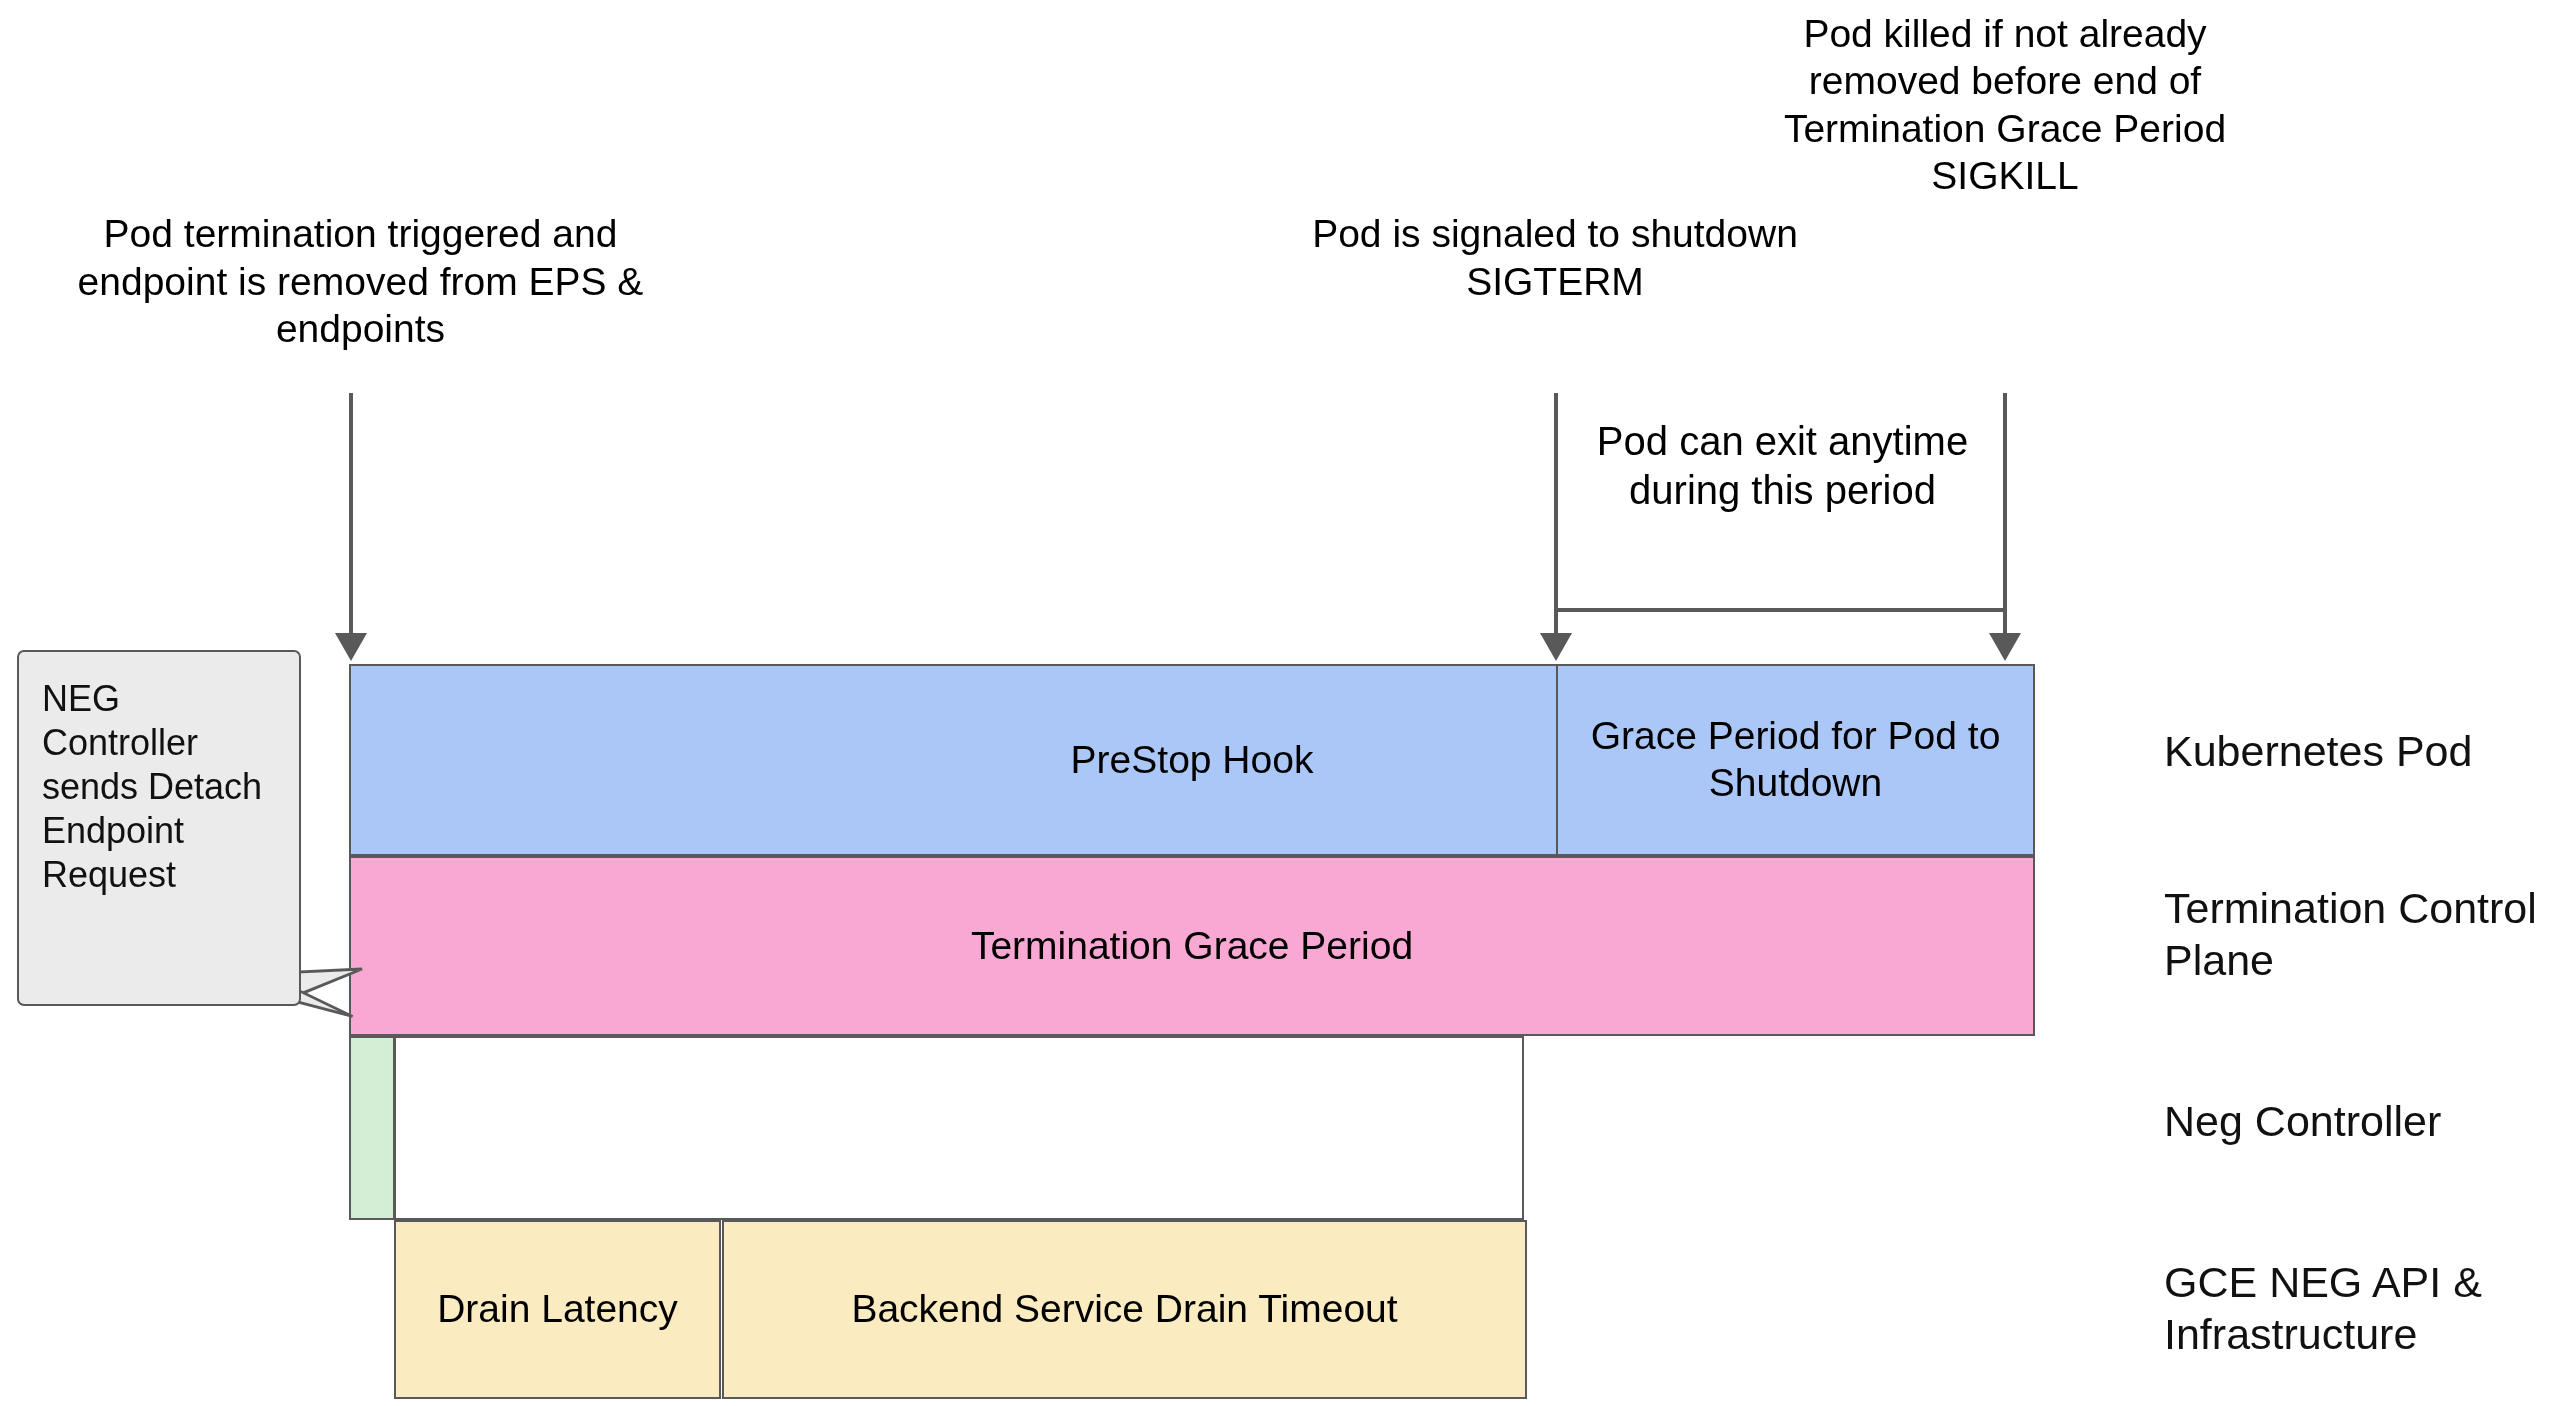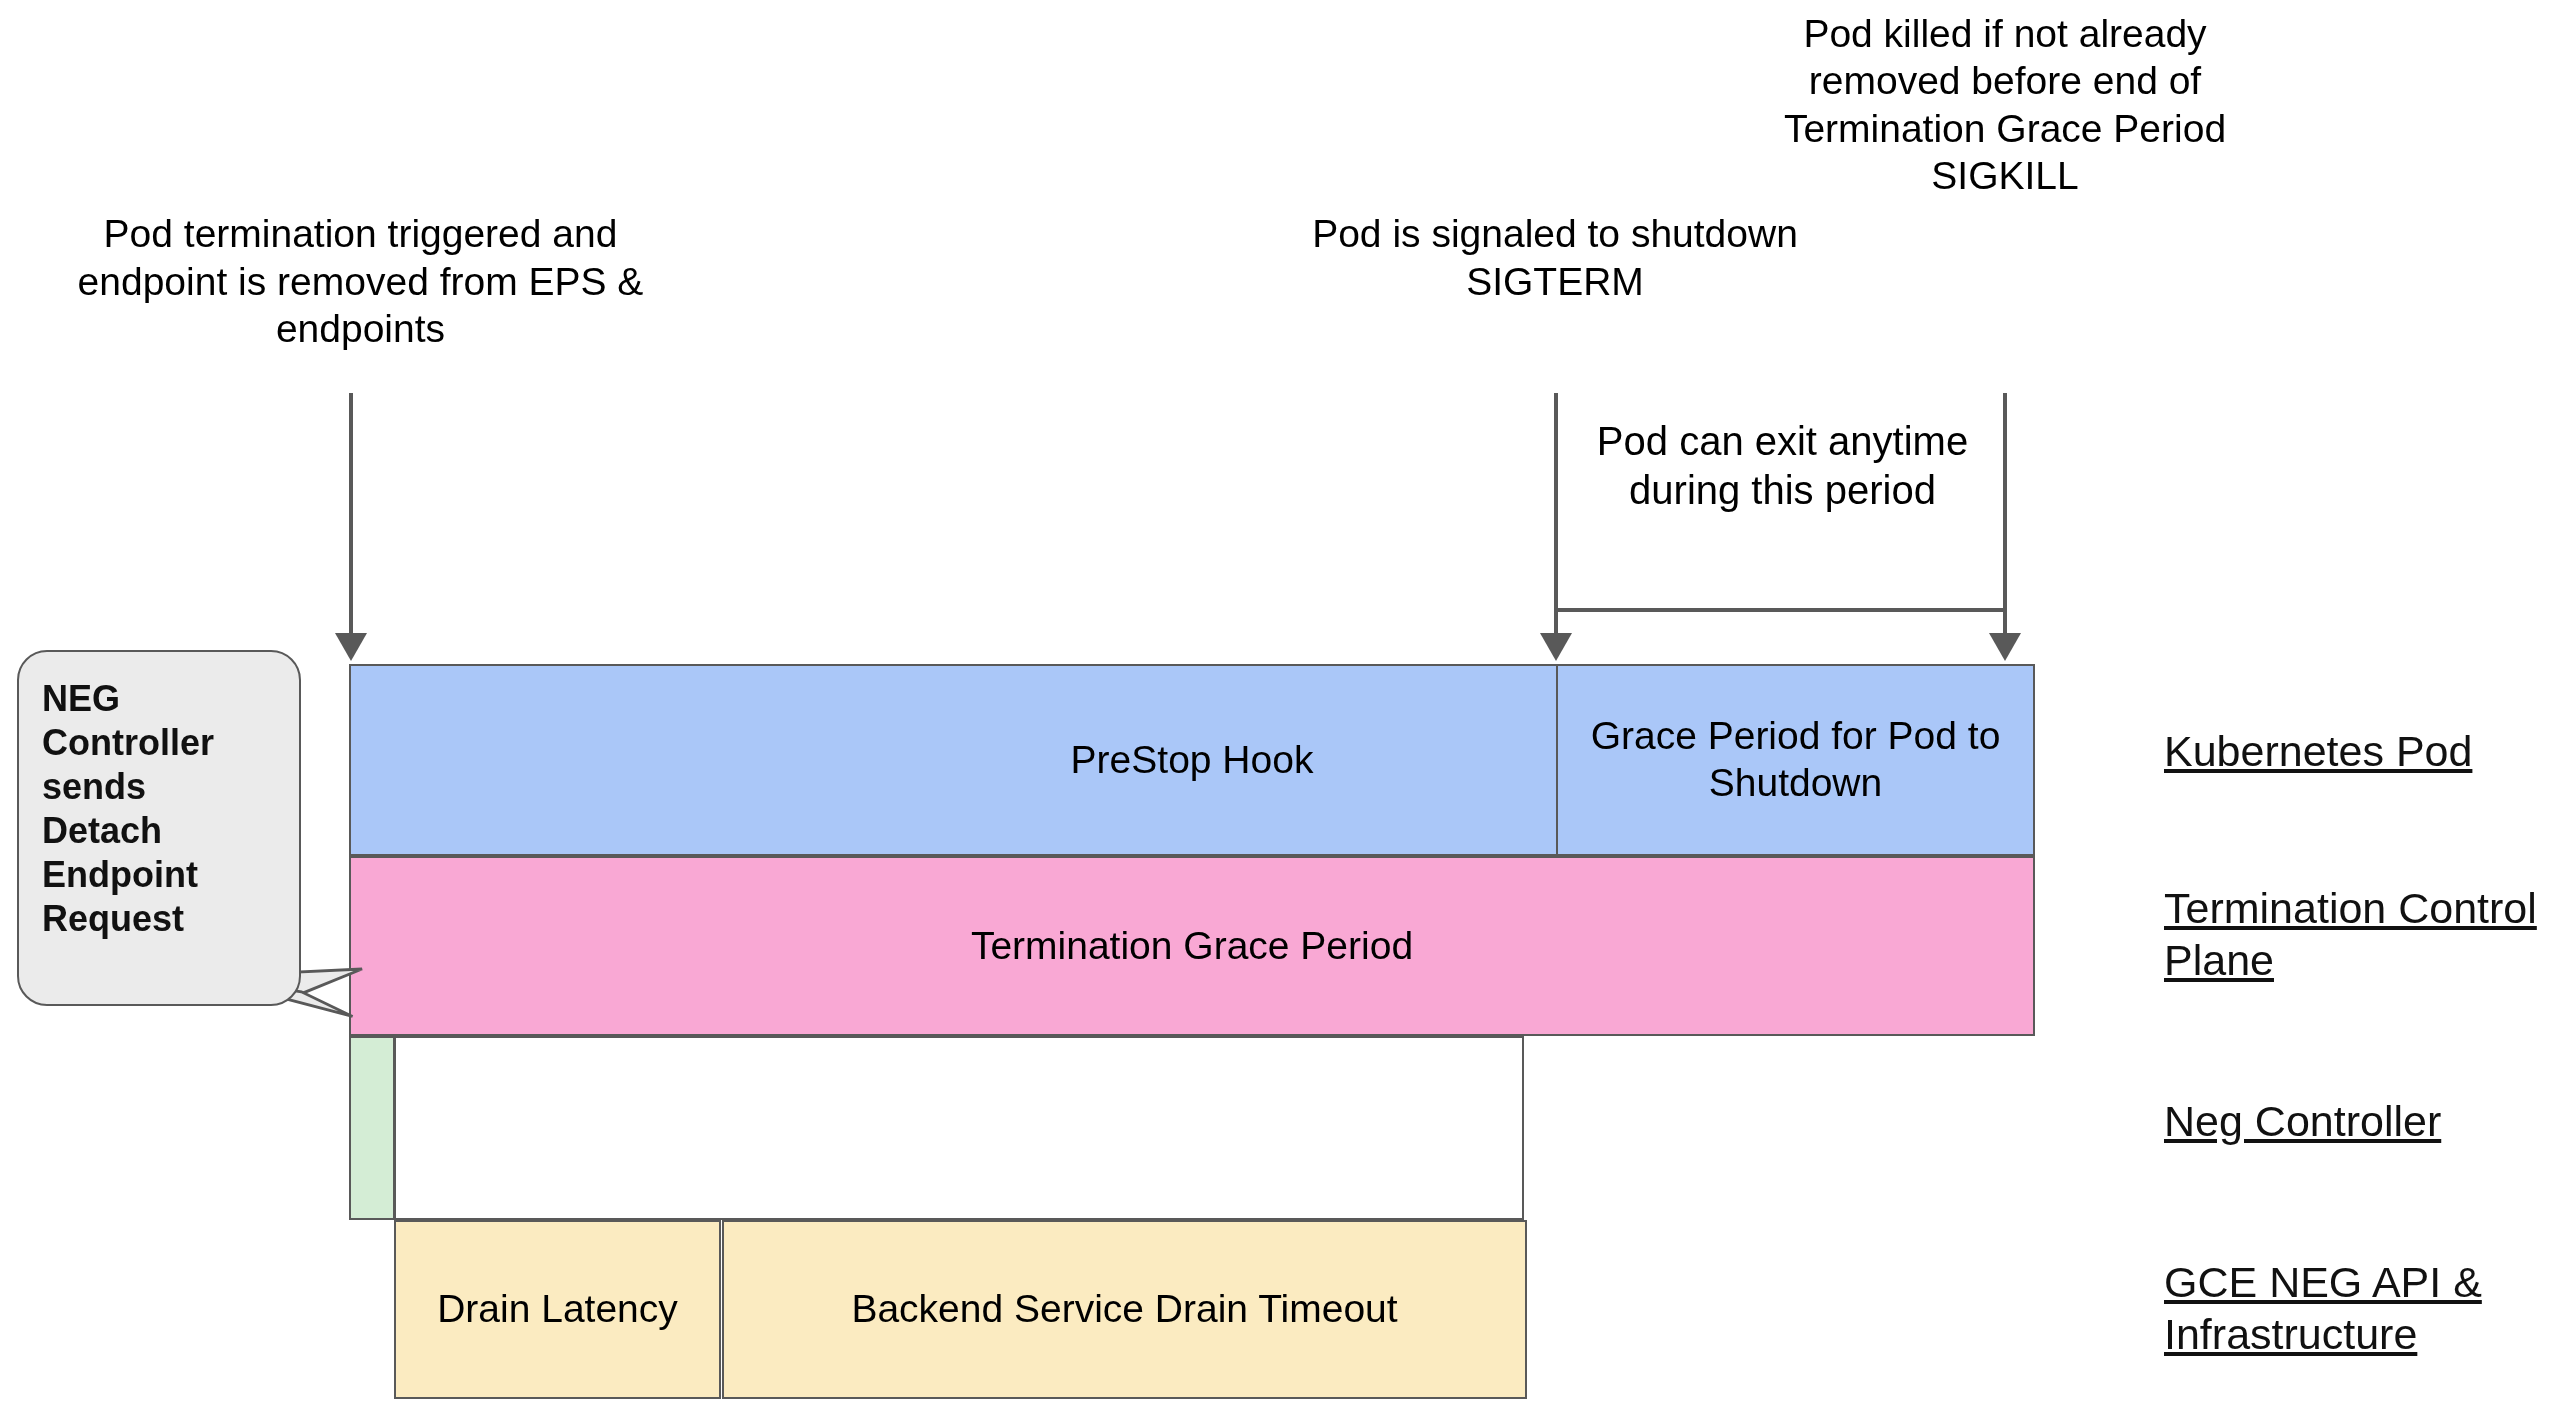--- a/index.html
+++ b/index.html
@@ -98,45 +98,43 @@
   }
 
   
   #bubble {
     position: absolute;
     left: 17px; top: 650px;
     width: 284px; height: 356px;
     box-sizing: border-box;
     background: #ebebeb;
     border: 2.8px solid #595959;
-    border-radius: 30px;
+    border-radius: 7px;
     padding: 25px 23px;
     font-size: 36px;
     line-height: 1.22;
     color: #111111;
     white-space: pre-line;
     z-index: 5;
-    font-weight: bold;
   }
   #bubble-tail {
     position: absolute;
     left: 0; top: 626px;
     width: 436px; height: 398px;
     z-index: 4;
     pointer-events: none;
   }
 
   
   .lane-label {
     position: absolute;
     font-size: 43px;
     line-height: 1.22;
     color: #111111;
     white-space: pre-line;
-    text-decoration: underline;
   }
   #lane-pod   { left: 2164px; top: 725px;  width: 408px; }
   #lane-cp    { left: 2164px; top: 882px;  width: 408px; }
   #lane-neg   { left: 2164px; top: 1095px; width: 408px; }
   #lane-gce   { left: 2164px; top: 1256px; width: 408px; }
 </style>
 </head>
 <body>
 
 <div id="stage">

